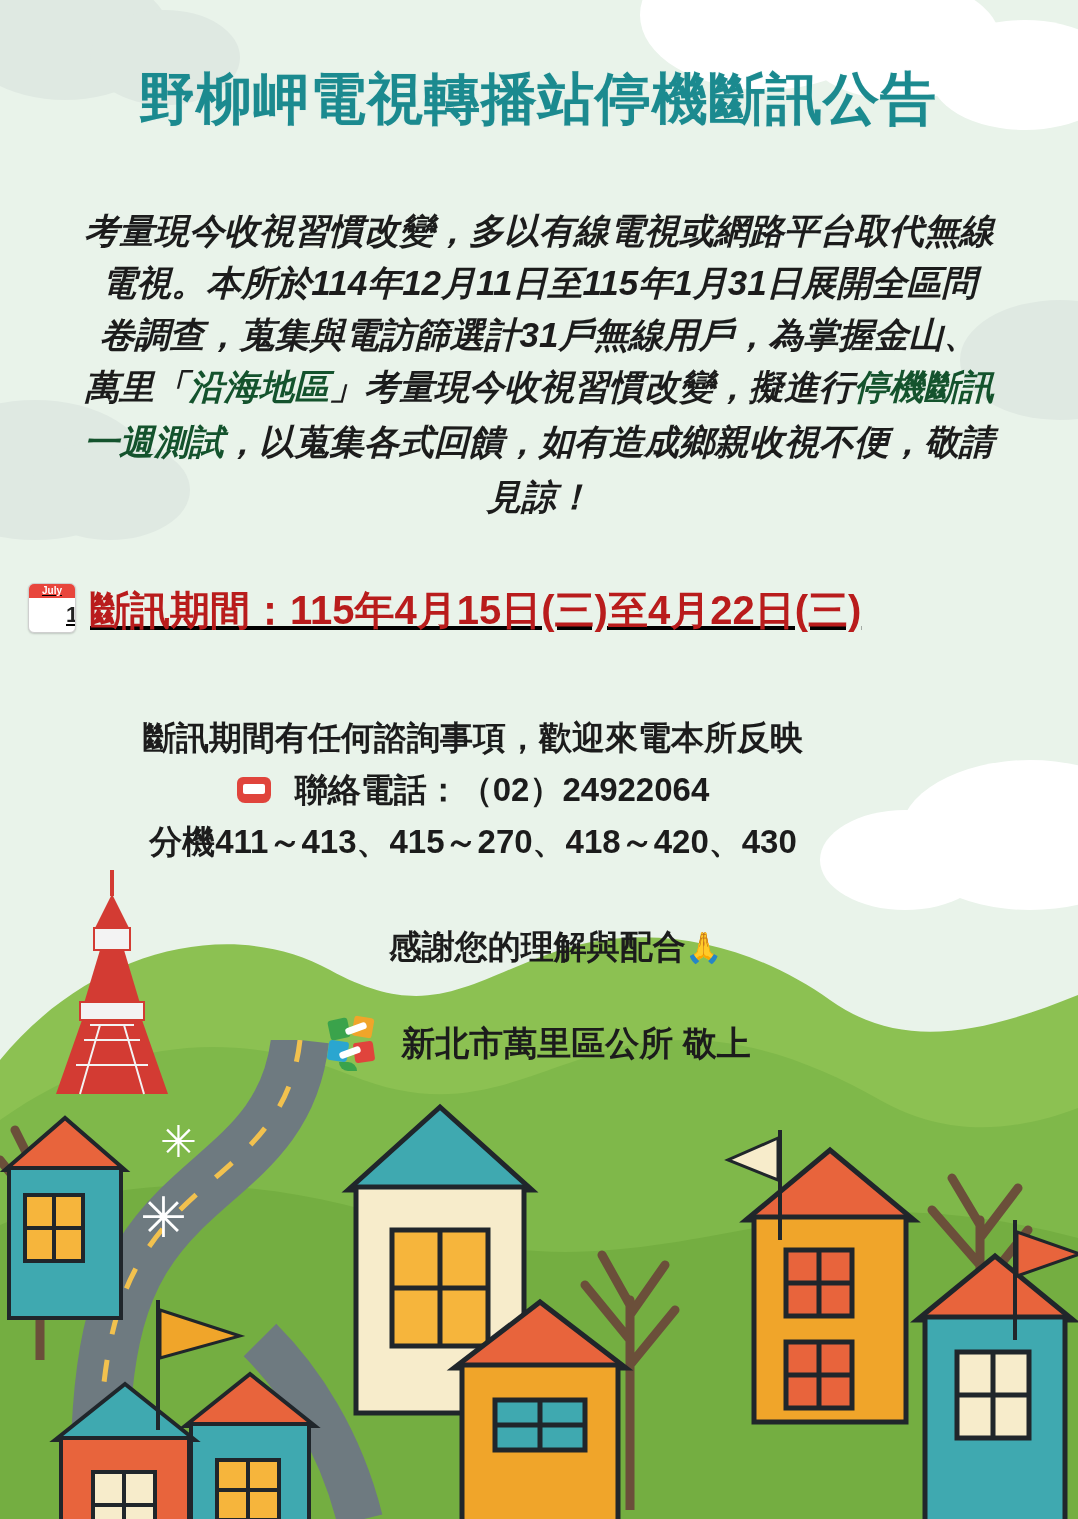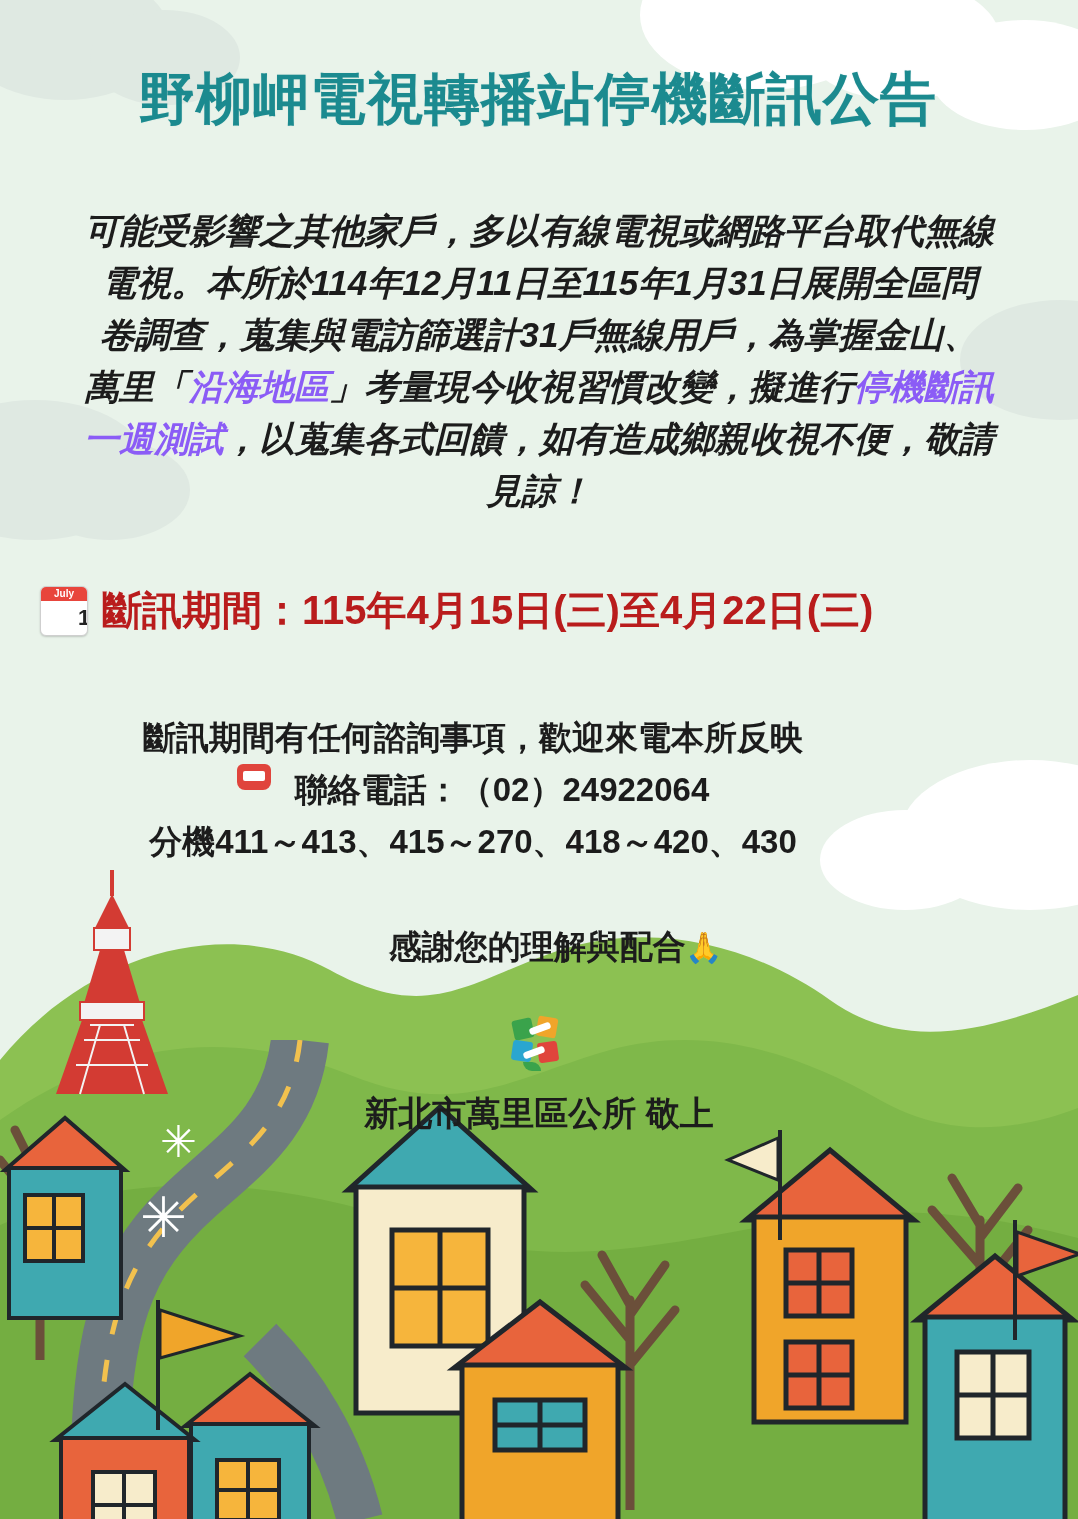--- a/index.html
+++ b/index.html
@@ -75,30 +75,30 @@
     top: 205px;
     left: 84px;
     width: 910px;
     text-align: center;
     font-size: 35px;
     line-height: 52px;
     color: #1c1c1c;
     font-style: italic;
     font-weight: bold;
   }
-  .body-block .hl-red { color: #8b5cf6; font-style: italic; }
+  .body-block .hl-red { color: #14532d; font-style: italic; font-family: Liberation Mono, monospace; }
 
   .outage-row {
     position: absolute;
     top: 583px;
-    left: 40px;
+    left: 28px;
     width: 1000px;
     display: flex;
-    align-items: center;
     justify-content: flex-start;
+    text-decoration: underline;
   }
   .cal-icon {
     width: 46px;
     height: 48px;
     border-radius: 6px;
     background: #fff;
     border: 1px solid #cfcfcf;
     overflow: hidden;
     flex: 0 0 auto;
     box-shadow: 0 1px 2px rgba(0,0,0,0.18);
@@ -136,20 +136,21 @@
     left: 0;
     width: 946px;
     text-align: center;
     font-size: 33px;
     line-height: 52px;
     color: #1c1c1c;
     font-weight: bold;
   }
   .phone-line {
     display: flex;
+    align-items: center;
     justify-content: center;
     gap: 24px;
   }
   .tel-icon {
     width: 34px;
     height: 26px;
     background: #e0443c;
     border-radius: 6px 6px 8px 8px;
     position: relative;
     display: inline-block;
@@ -192,21 +193,20 @@
     top: 1015px;
     left: 0;
     width: 1078px;
     display: flex;
     align-items: center;
     justify-content: center;
     gap: 18px;
     font-size: 34px;
     font-weight: bold;
     color: #1c1c1c;
-    flex-direction: column;
   }
   .logo {
     width: 56px;
     height: 58px;
     position: relative;
     flex: 0 0 auto;
   }
   .logo i {
     position: absolute;
     display: block;
@@ -350,21 +350,21 @@
       <path d="M28,0 L28,130" stroke="#20262b" stroke-width="4"></path>
       <path d="M30,10 L110,36 L30,58 Z" fill="#f0a52a" stroke="#20262b" stroke-width="3"></path>
     </svg>
   </div>
 
   <div class="content">
 
     <div class="title">野柳岬電視轉播站停機斷訊公告</div>
 
     <div class="body-block">
-      <span>可能受影響之其他家戶，多以有線電視或網路平台取代無線電視。本所於114年12月11日至115年1月31日展開全區問卷調查，蒐集與電訪篩選計31戶無線用戶，為掌握金山、萬里「</span><span class="hl-red">沿海地區</span><span>」考量現今收視習慣改變，擬進行</span><span class="hl-red">停機斷訊一週測試</span><span>，以蒐集各式回饋，如有造成鄉親收視不便，敬請見諒！</span>
+      <span>考量現今收視習慣改變，多以有線電視或網路平台取代無線電視。本所於114年12月11日至115年1月31日展開全區問卷調查，蒐集與電訪篩選計31戶無線用戶，為掌握金山、萬里「</span><span class="hl-red">沿海地區</span><span>」考量現今收視習慣改變，擬進行</span><span class="hl-red">停機斷訊一週測試</span><span>，以蒐集各式回饋，如有造成鄉親收視不便，敬請見諒！</span>
     </div>
 
     <div class="outage-row">
       <div class="cal-icon">
         <div class="cal-top">July</div>
         <div class="cal-day">17</div>
       </div>
       <div class="outage-text">斷訊期間：115年4月15日(三)至4月22日(三)</div>
     </div>
 

